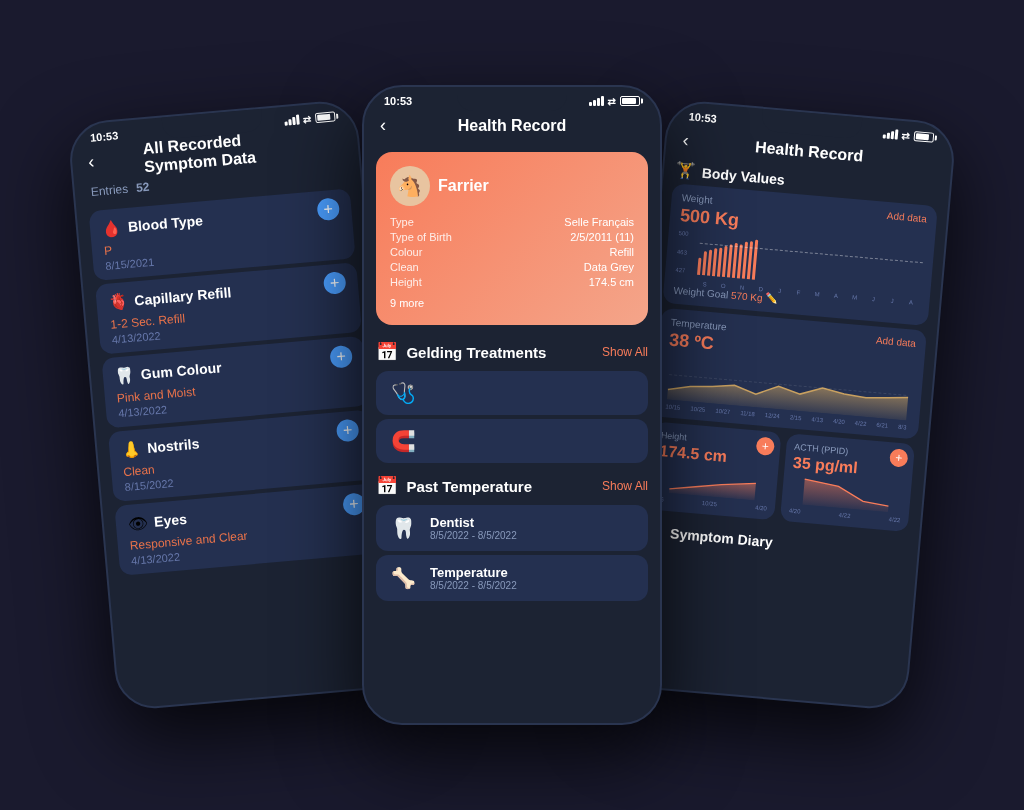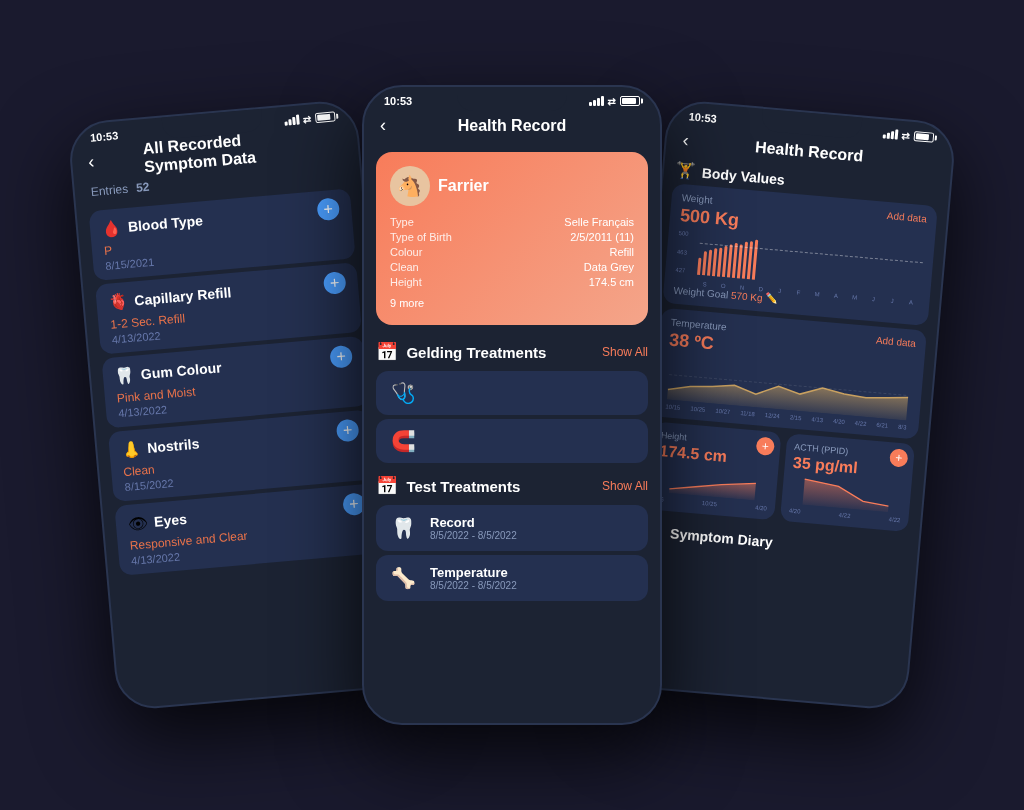--- a/index.html
+++ b/index.html
@@ -634,29 +634,29 @@
         <span class="treatment-icon">🩺</span>
       </div>
 
       <div class="treatment-card">
         <span class="treatment-icon">🧲</span>
       </div>
 
       <div class="section-header">
         <div class="section-title-row">
           <span class="section-icon">📅</span>
-          <span class="section-title">Test Treatments</span>
+          <span class="section-title">Past Temperature</span>
         </div>
         <span class="show-all">Show All</span>
       </div>
 
       <div class="treatment-card">
         <span class="treatment-icon">🦷</span>
         <div>
-          <div class="treatment-name">Record</div>
+          <div class="treatment-name">Dentist</div>
           <div class="treatment-dates">8/5/2022 - 8/5/2022</div>
         </div>
       </div>
 
       <div class="treatment-card">
         <span class="treatment-icon">🦴</span>
         <div>
           <div class="treatment-name">Temperature</div>
           <div class="treatment-dates">8/5/2022 - 8/5/2022</div>
         </div>

